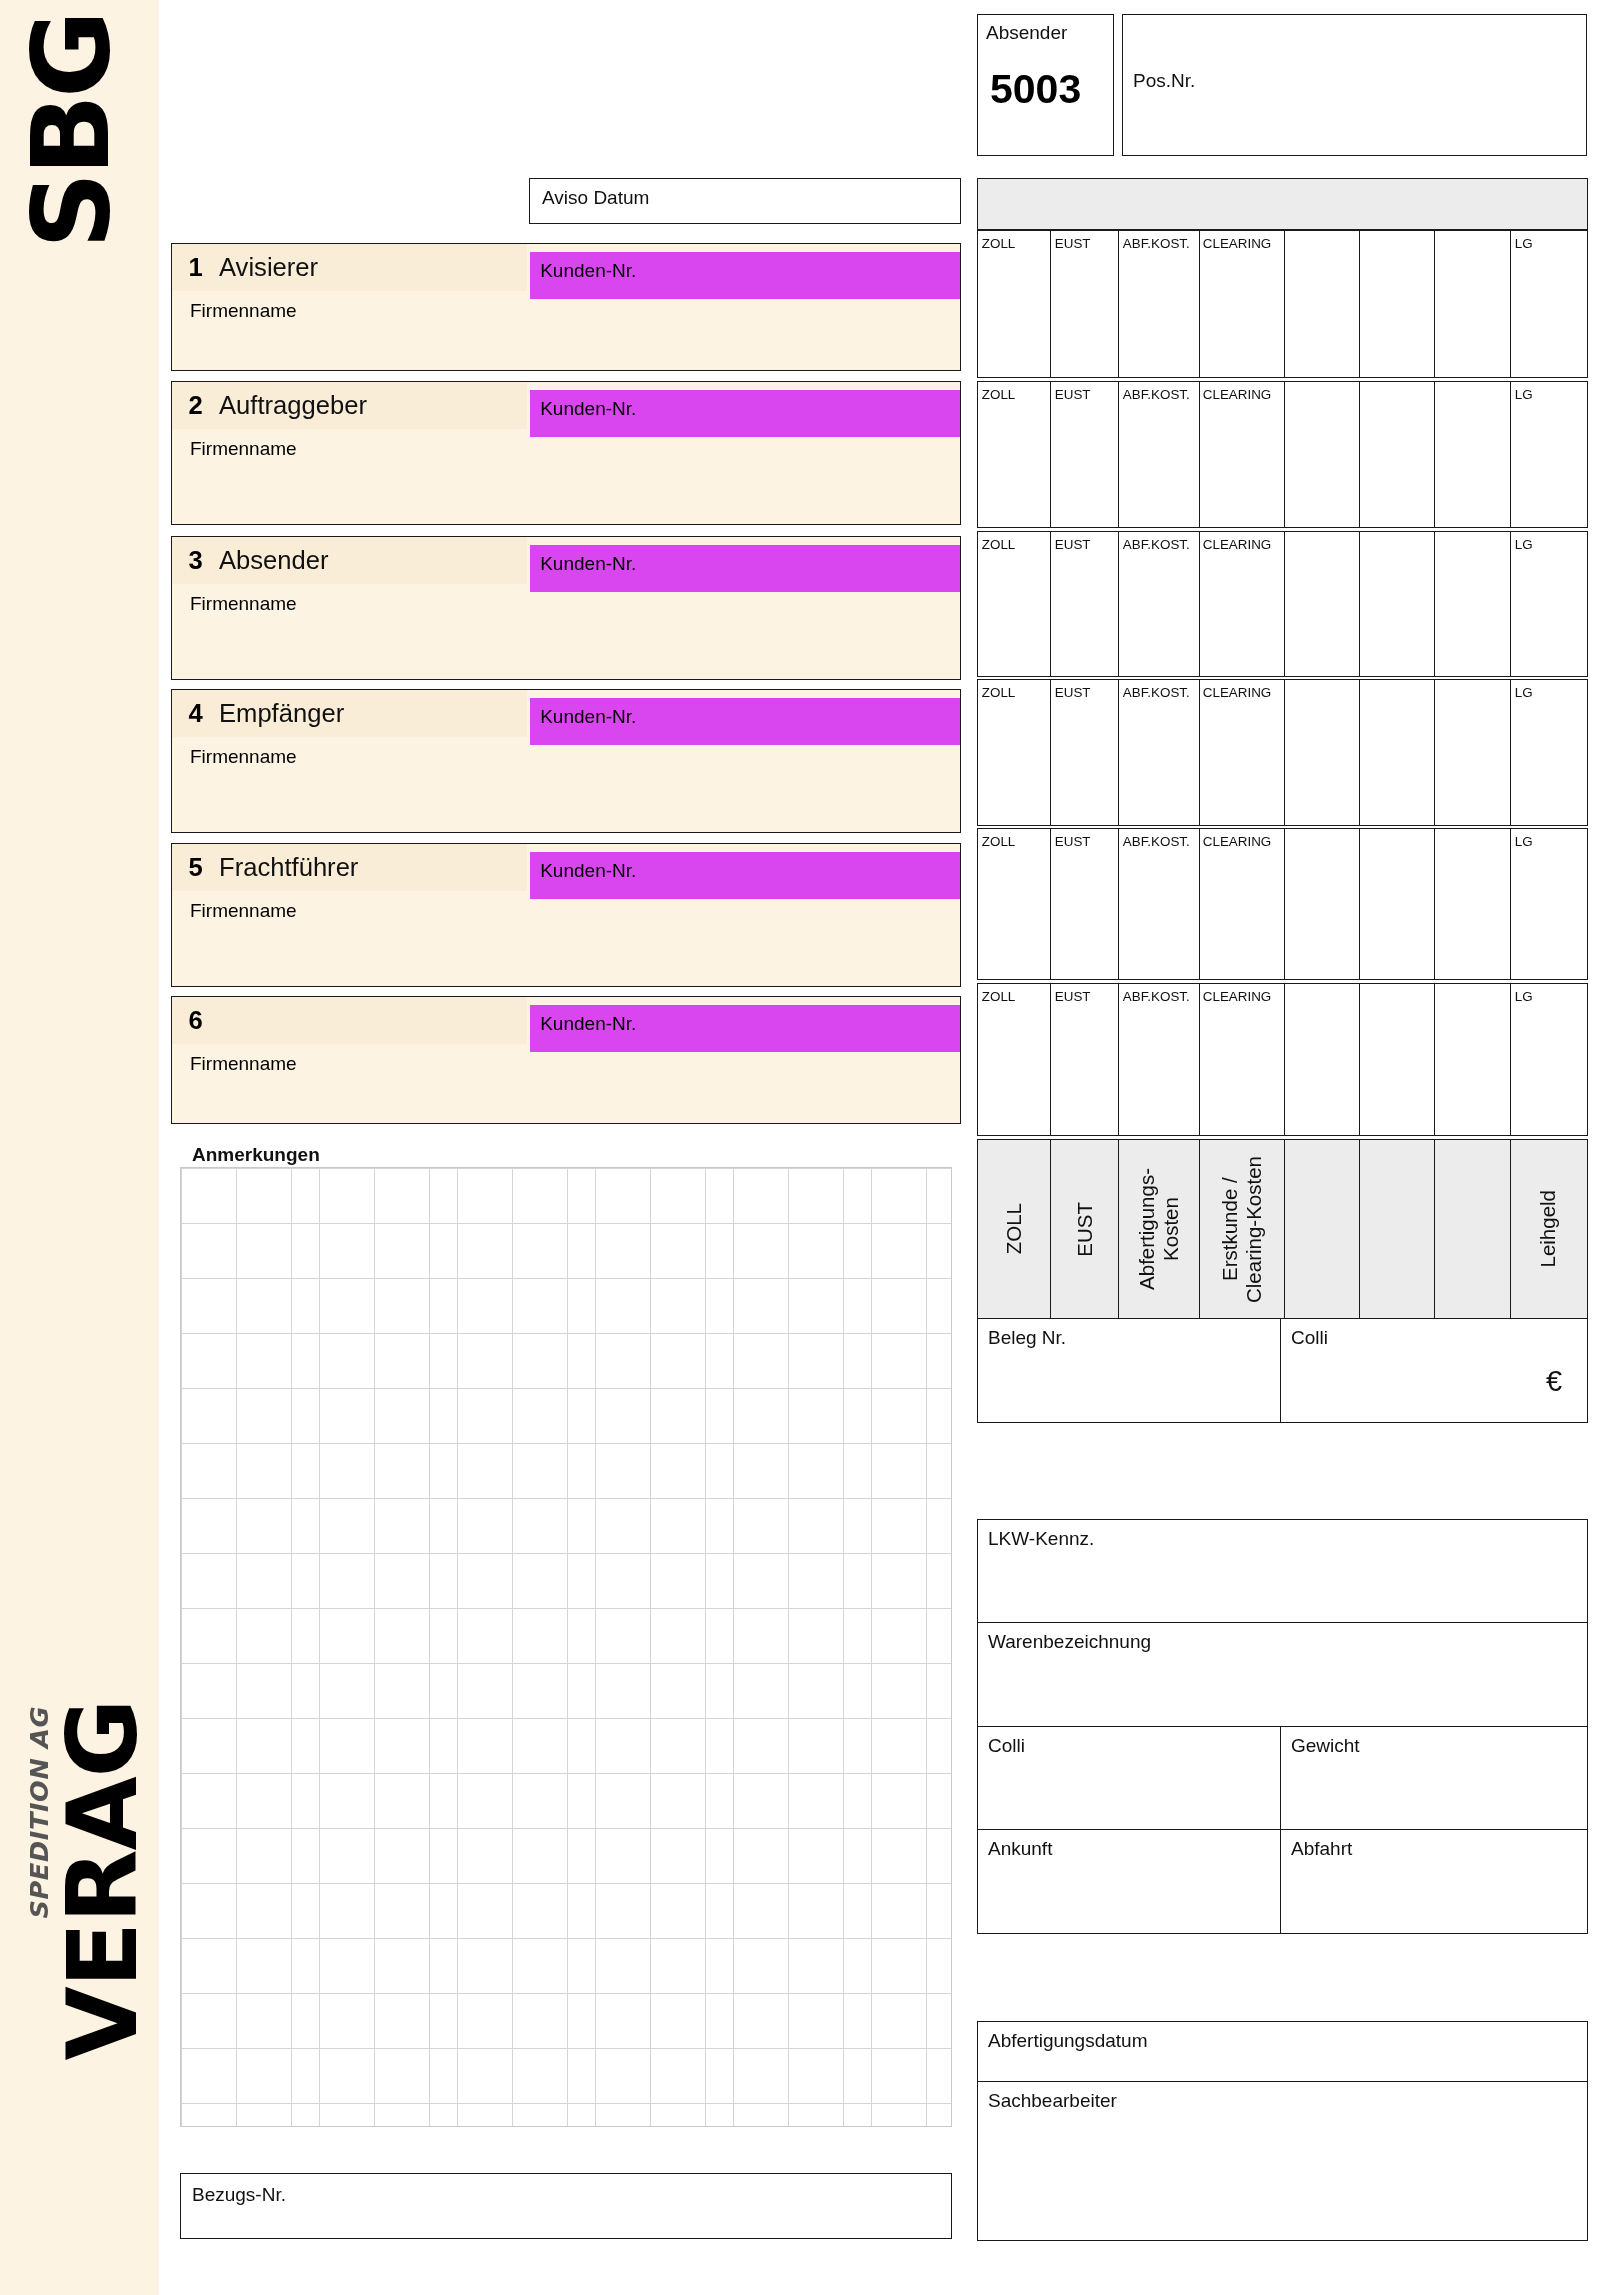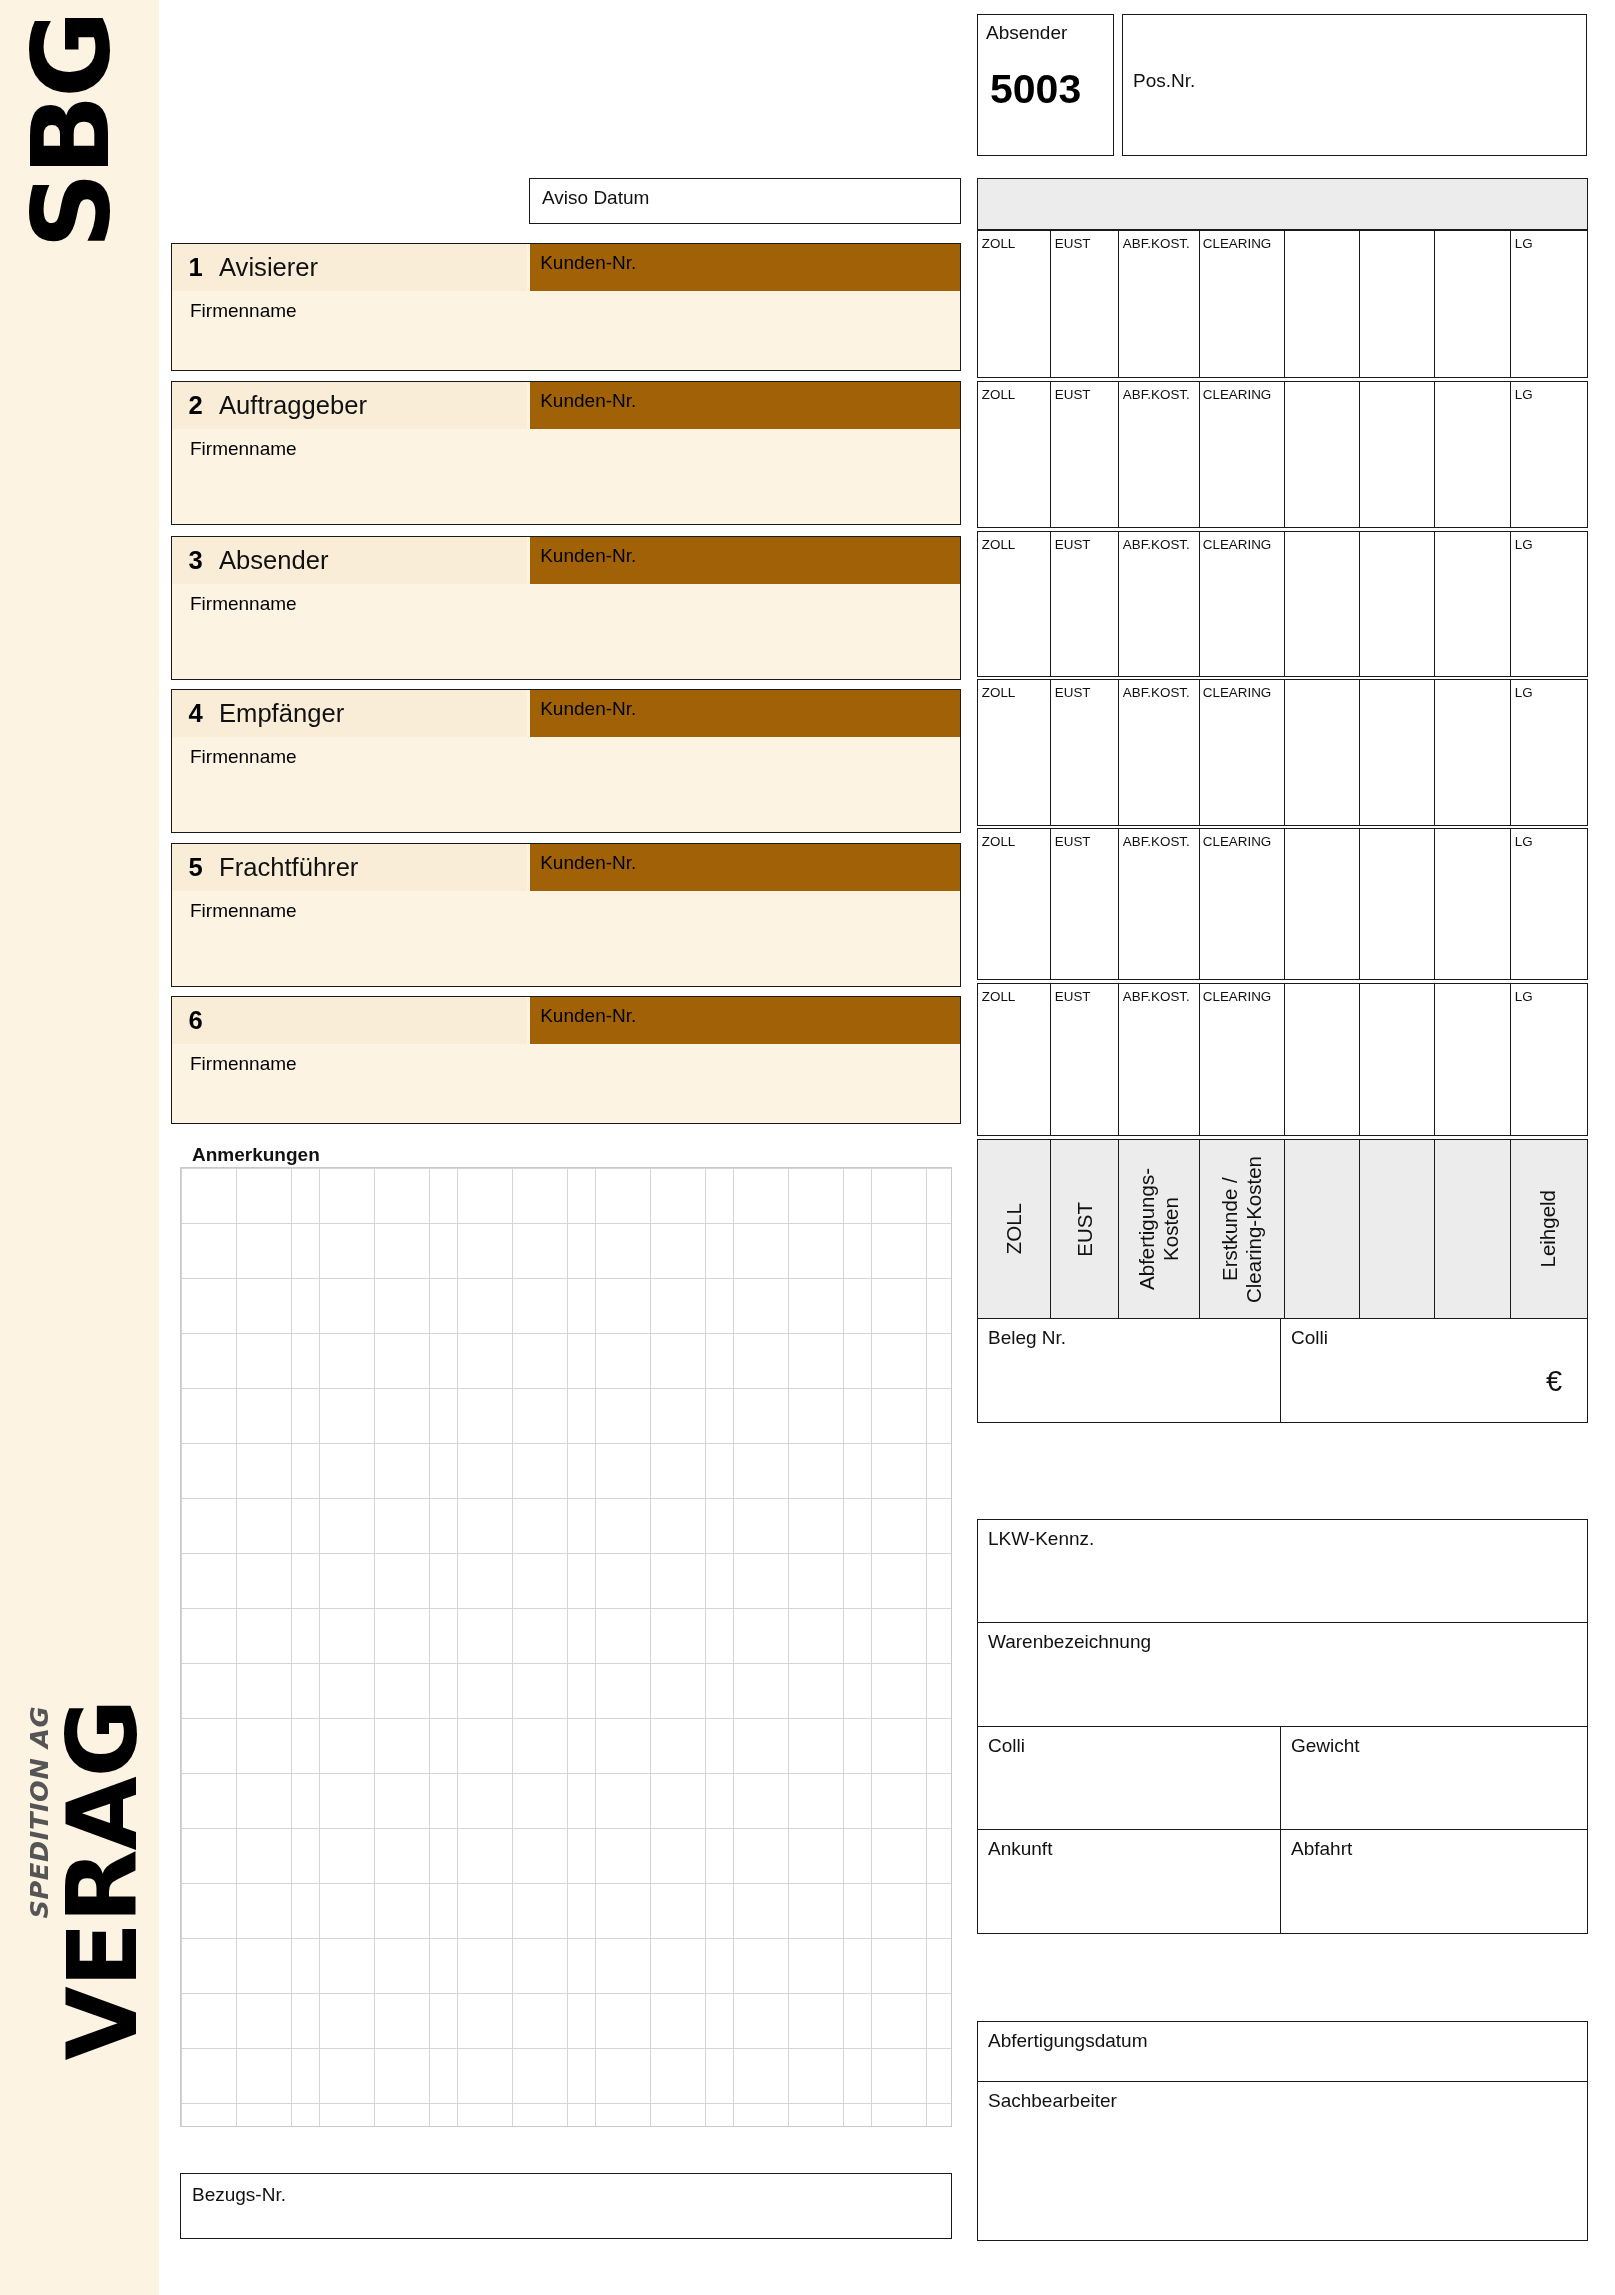--- a/index.html
+++ b/index.html
@@ -156,23 +156,23 @@
     color: #000;
   }
   .party-title {
     position: absolute;
     left: 47px; top: 9px;
     font-size: 25.6px;
     color: #111;
   }
   .party-kundennr-box {
     position: absolute;
-    left: 358px; top: 0;
+    left: 358px; top: 8px;
     width: 430px; height: 47px;
-    background: #a16207;
+    background: #d946ef;
     box-sizing: border-box;
   }
   .party-kundennr-lbl {
     position: absolute;
     left: 10.2px; top: 7.7px;
     font-size: 19px;
   }
   .party-firma-lbl {
     position: absolute;
     left: 18px; top: 56px;

